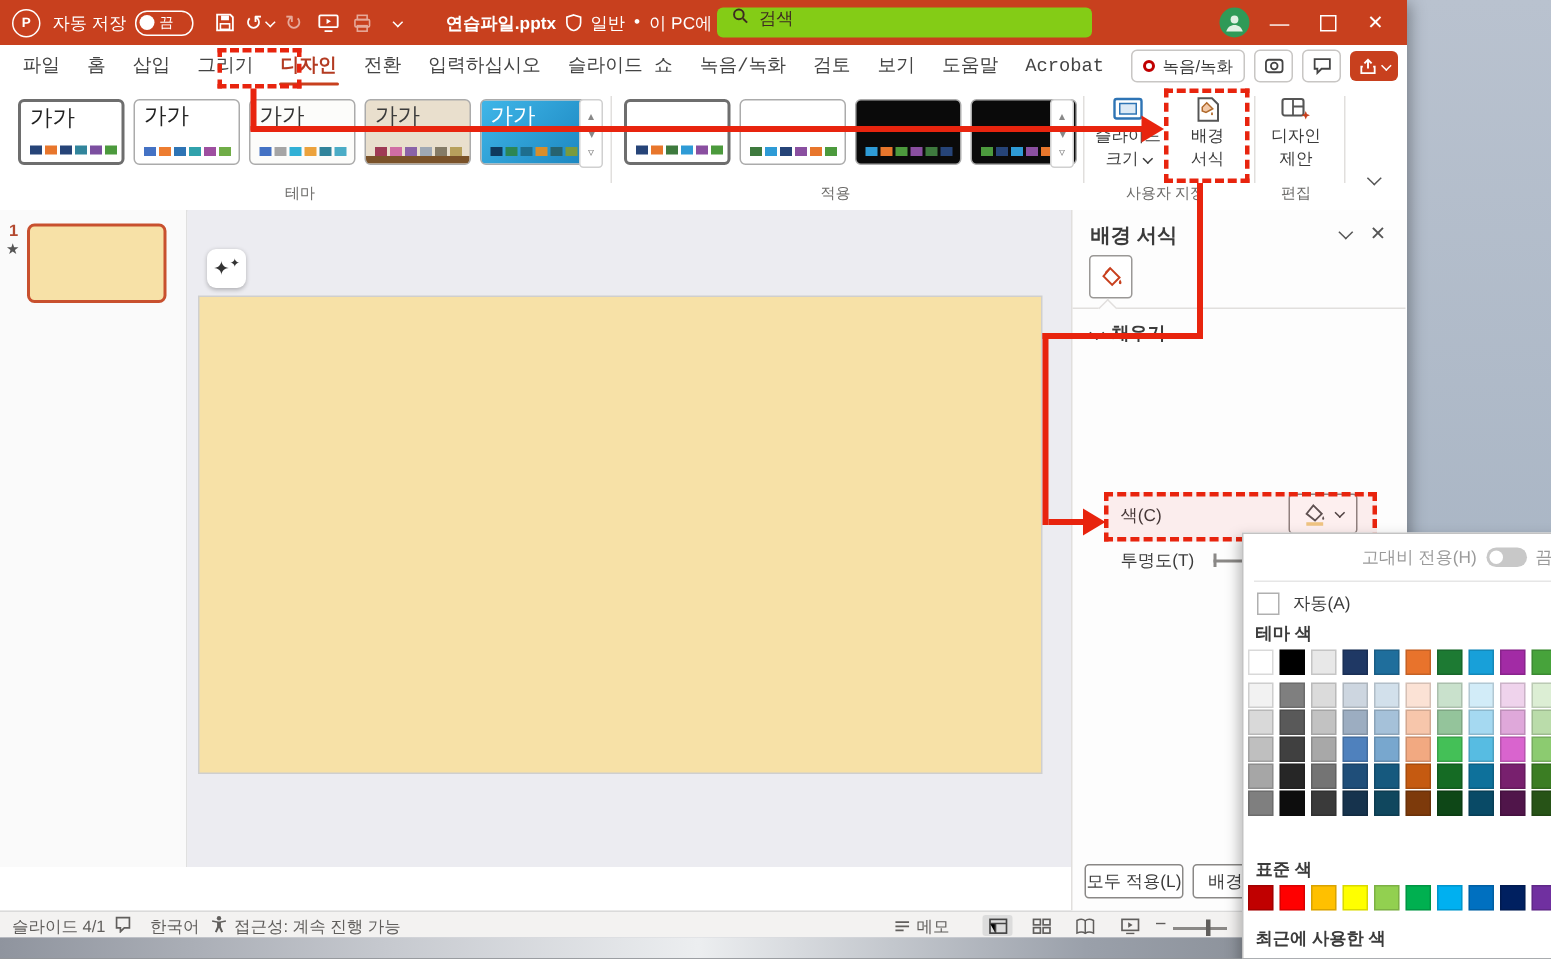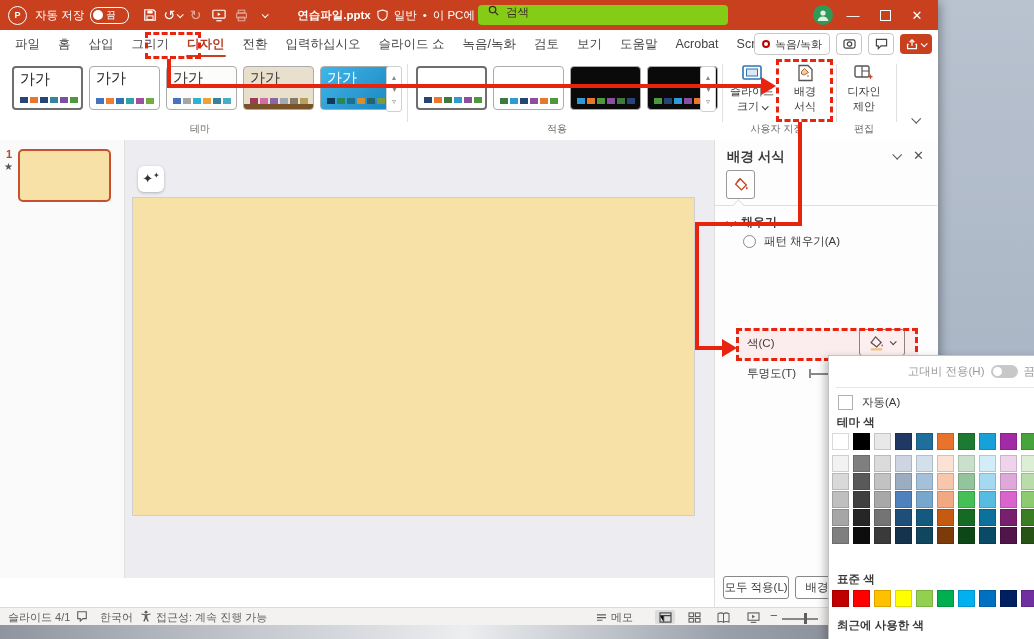--- a/index.html
+++ b/index.html
@@ -28,21 +28,21 @@
   #doctitle{display:flex;align-items:center;gap:6px;margin-left:22px;white-space:nowrap;}
   #searchbox{position:absolute;left:478px;top:5px;width:250px;height:20px;background:#84cc16;
      border-radius:4px;display:flex;align-items:flex-start;gap:7px;padding-left:10px;color:#3d2a22;font-size:11.5px;box-sizing:border-box;}
   #avatar{position:absolute;left:813px;top:5px;width:20px;height:20px;border-radius:50%;background:#2f9a57;
      display:flex;align-items:center;justify-content:center;overflow:hidden;}
   .cap-btn{position:absolute;top:0;width:30px;height:30px;display:flex;align-items:center;justify-content:center;color:#fff;font-size:13px;}
   #btn-max i{display:block;width:9px;height:9px;border:1.2px solid #fff;}
   
   #tabrow{position:absolute;left:0;top:30px;width:938px;height:28px;background:#fff;display:flex;align-items:center;}
   #tabs{display:flex;align-items:center;height:100%;padding-left:6px;}
-  .tab{position:relative;padding:0 9px;font-size:12.5px;color:#444;line-height:28px;cursor:default;white-space:nowrap;}
+  .tab{position:relative;padding:0 9px;font-size:12.5px;color:#444;line-height:28px;cursor:default;white-space:nowrap;font-family:Liberation Mono, monospace;}
   .tab.active{color:#b33b22;font-weight:bold;}
   .tab.active::after{content:"";position:absolute;left:8px;right:8px;bottom:1px;height:2.5px;background:#c8401e;border-radius:2px;}
   #tabrow-right{position:absolute;right:6px;top:3px;display:flex;align-items:center;gap:6px;height:22px;}
   .pill-btn{display:flex;align-items:center;gap:5px;border:1px solid #c8c6c4;border-radius:4px;height:20px;padding:0 7px;font-size:11px;color:#3b3b3b;background:#fff;}
   .sq-btn{display:flex;align-items:center;justify-content:center;border:1px solid #c8c6c4;border-radius:4px;height:20px;width:24px;background:#fff;}
   #share-btn{display:flex;align-items:center;justify-content:center;gap:3px;background:#c8401e;color:#fff;border-radius:4px;height:20px;width:32px;}
   .reddot{width:8px;height:8px;border-radius:50%;border:2px solid #c00000;box-sizing:border-box;}
   
   #ribbon{position:absolute;left:0;top:58px;width:938px;height:82px;background:#fff;border-bottom:1px solid #d8d6d4;}
   .group-label{position:absolute;top:64px;font-size:10px;color:#6b6a68;text-align:center;}
@@ -460,24 +460,20 @@
             <path d="M15.5 10.5c1.3 1.8 1.3 3.5 0 3.5s-1.3-1.7 0-3.5z" fill="#c8401e"></path>
           </svg>
       </div>
       <div id="panel-divider"></div>
       <div id="notch"></div>
       <div id="fill-header">
         <span class="chev"></span>
         <span>채우기</span>
       </div>
       <div id="fill-options">
-          <div class="opt">
-            <span class="radio"></span>
-            <span>패턴 채우기(A)</span>
-          </div>
         </div>
       <div id="color-row-label">색(C)</div>
       <div id="color-btn">
         <span>
           <svg width="15" height="16" viewBox="0 0 16 17">
               <path d="M7 2l6 6-4.8 4.8L2.2 8z" fill="#fff" stroke="#555" stroke-width="1.3"></path>
               <path d="M14 9.5c1 1.4 1 2.7 0 2.7s-1-1.3 0-2.7z" fill="#555"></path>
               <rect x="2" y="14" width="12" height="2.5" fill="#f0d089"></rect>
             </svg>
         </span>

